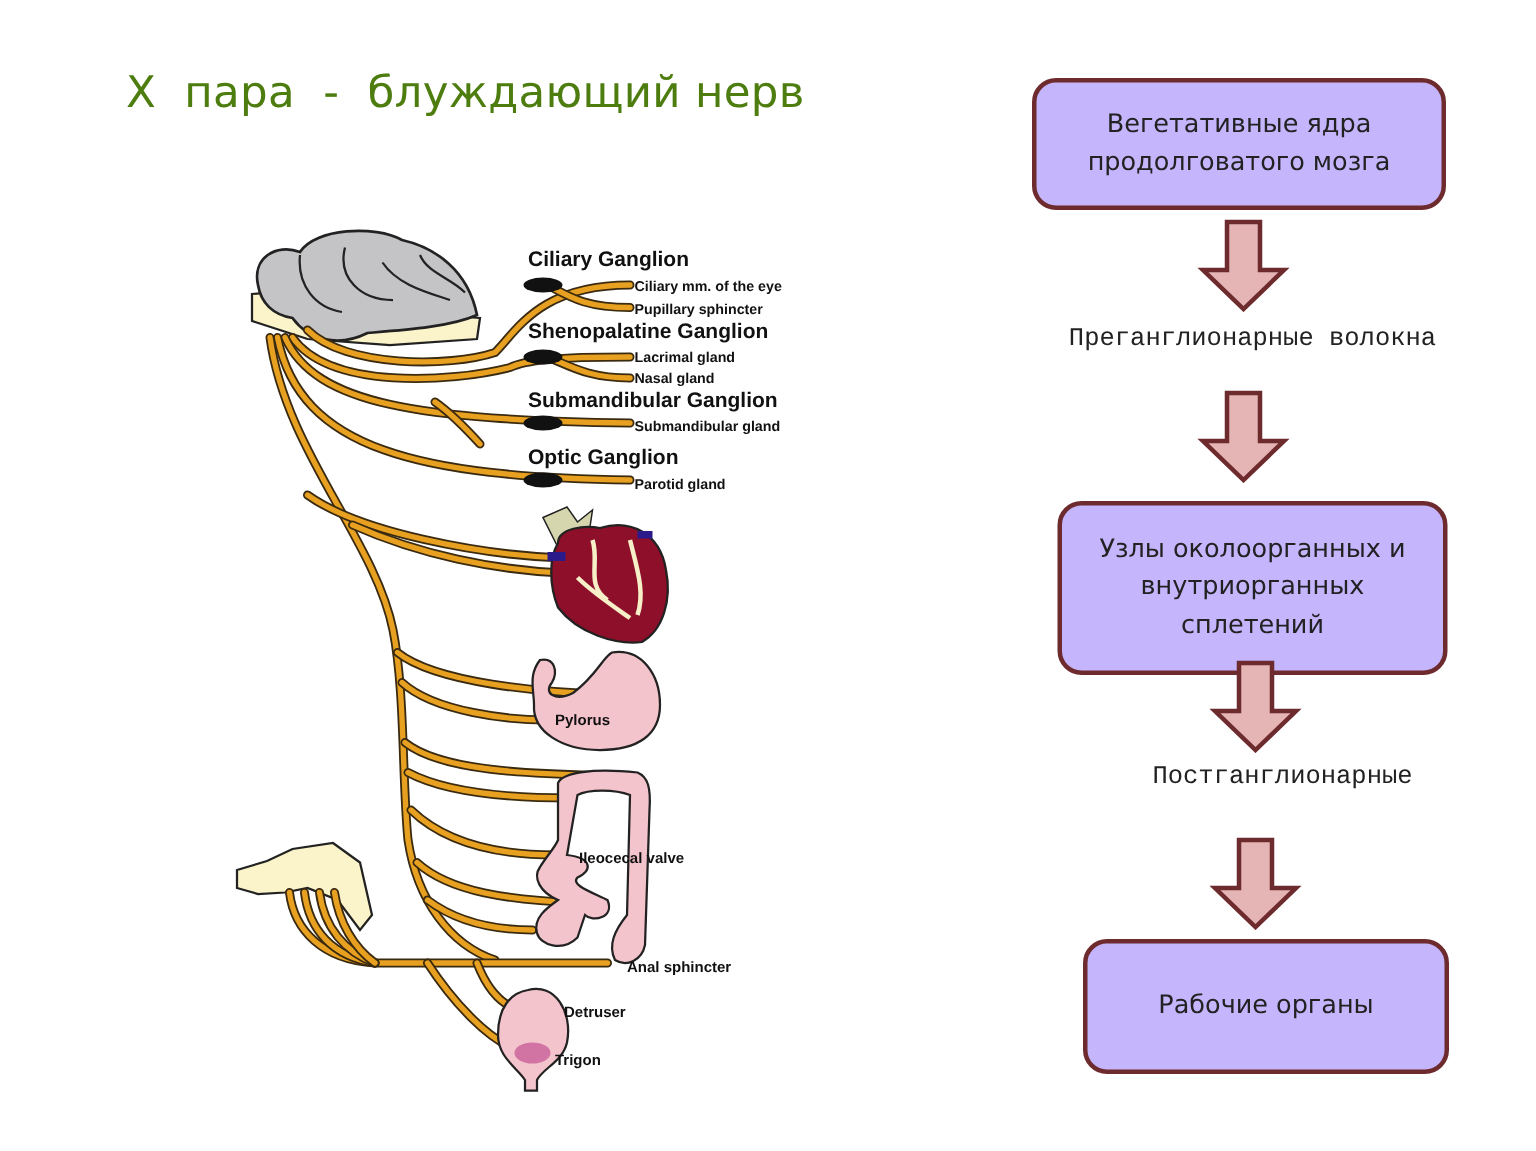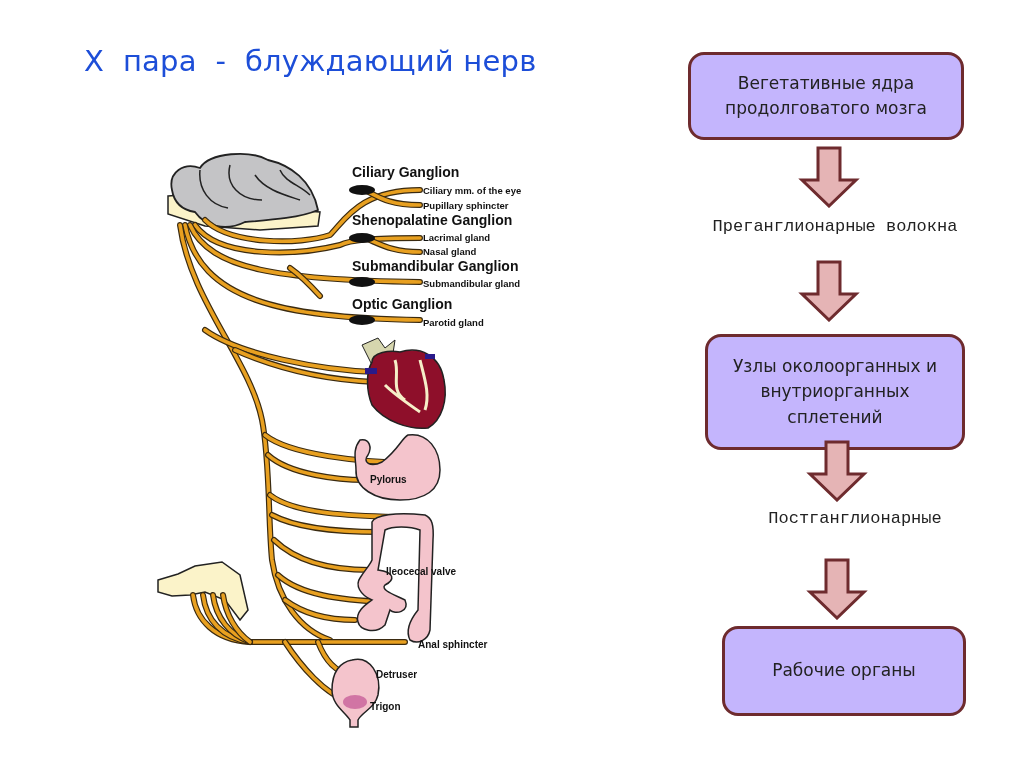--- a/index.html
+++ b/index.html
@@ -1,18 +1,18 @@
 <!DOCTYPE html>
 <html><head>
 <meta charset="utf-8">
 <style>
   html, body { margin: 0; padding: 0; background: #ffffff; }
   body { width: 1024px; height: 767px; position: relative; overflow: hidden;
          font-family: "Liberation Sans", sans-serif; }
-  .title { position: absolute; left: 84px; top: 44px; font-size: 29px; color: #1d4ed8;
+  .title { position: absolute; left: 84px; top: 44px; font-size: 29px; color: #4d7c0f;
            font-family: "DejaVu Sans", sans-serif; letter-spacing: 0.2px; white-space: pre; }
   .anat { position: absolute; left: 0; top: 0; }
   .lbl { font-family: "Liberation Sans", sans-serif; font-weight: bold; fill: #111; }
   .lbl-h { font-size: 14px; }
   .lbl-s { font-size: 9.5px; }
   .lbl-m { font-size: 10px; }
   .nerve { fill: none; stroke: #3a2a10; stroke-width: 6; stroke-linecap: round; }
   .nerve-in { fill: none; stroke: #e8a020; stroke-width: 3.6; stroke-linecap: round; }
   .box { position: absolute; background: #c4b5fd; border: 3px solid #6e2b2e; border-radius: 16px;
          box-sizing: border-box; display: flex; align-items: center; justify-content: center;

